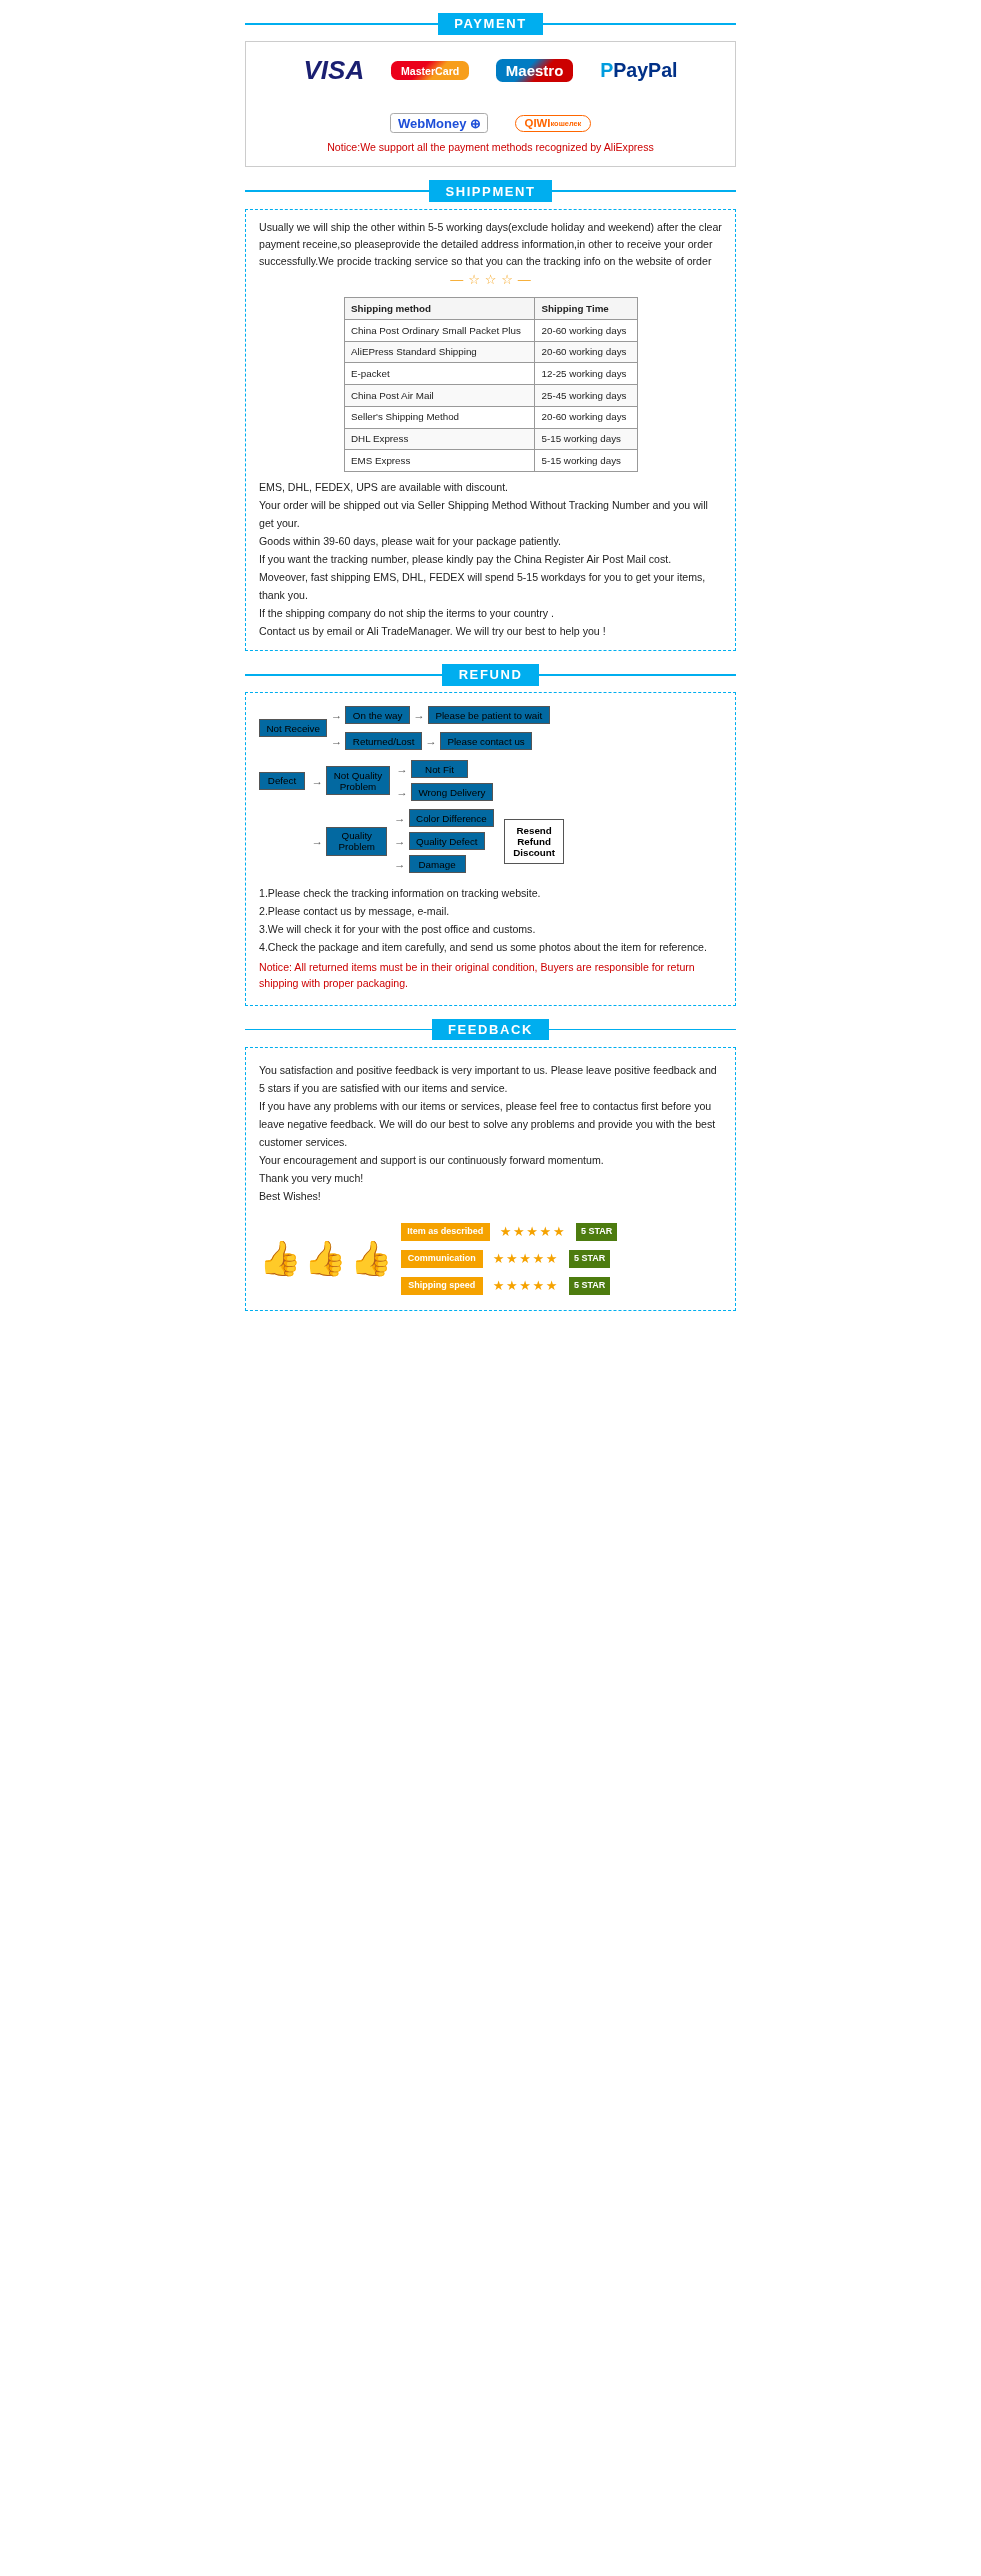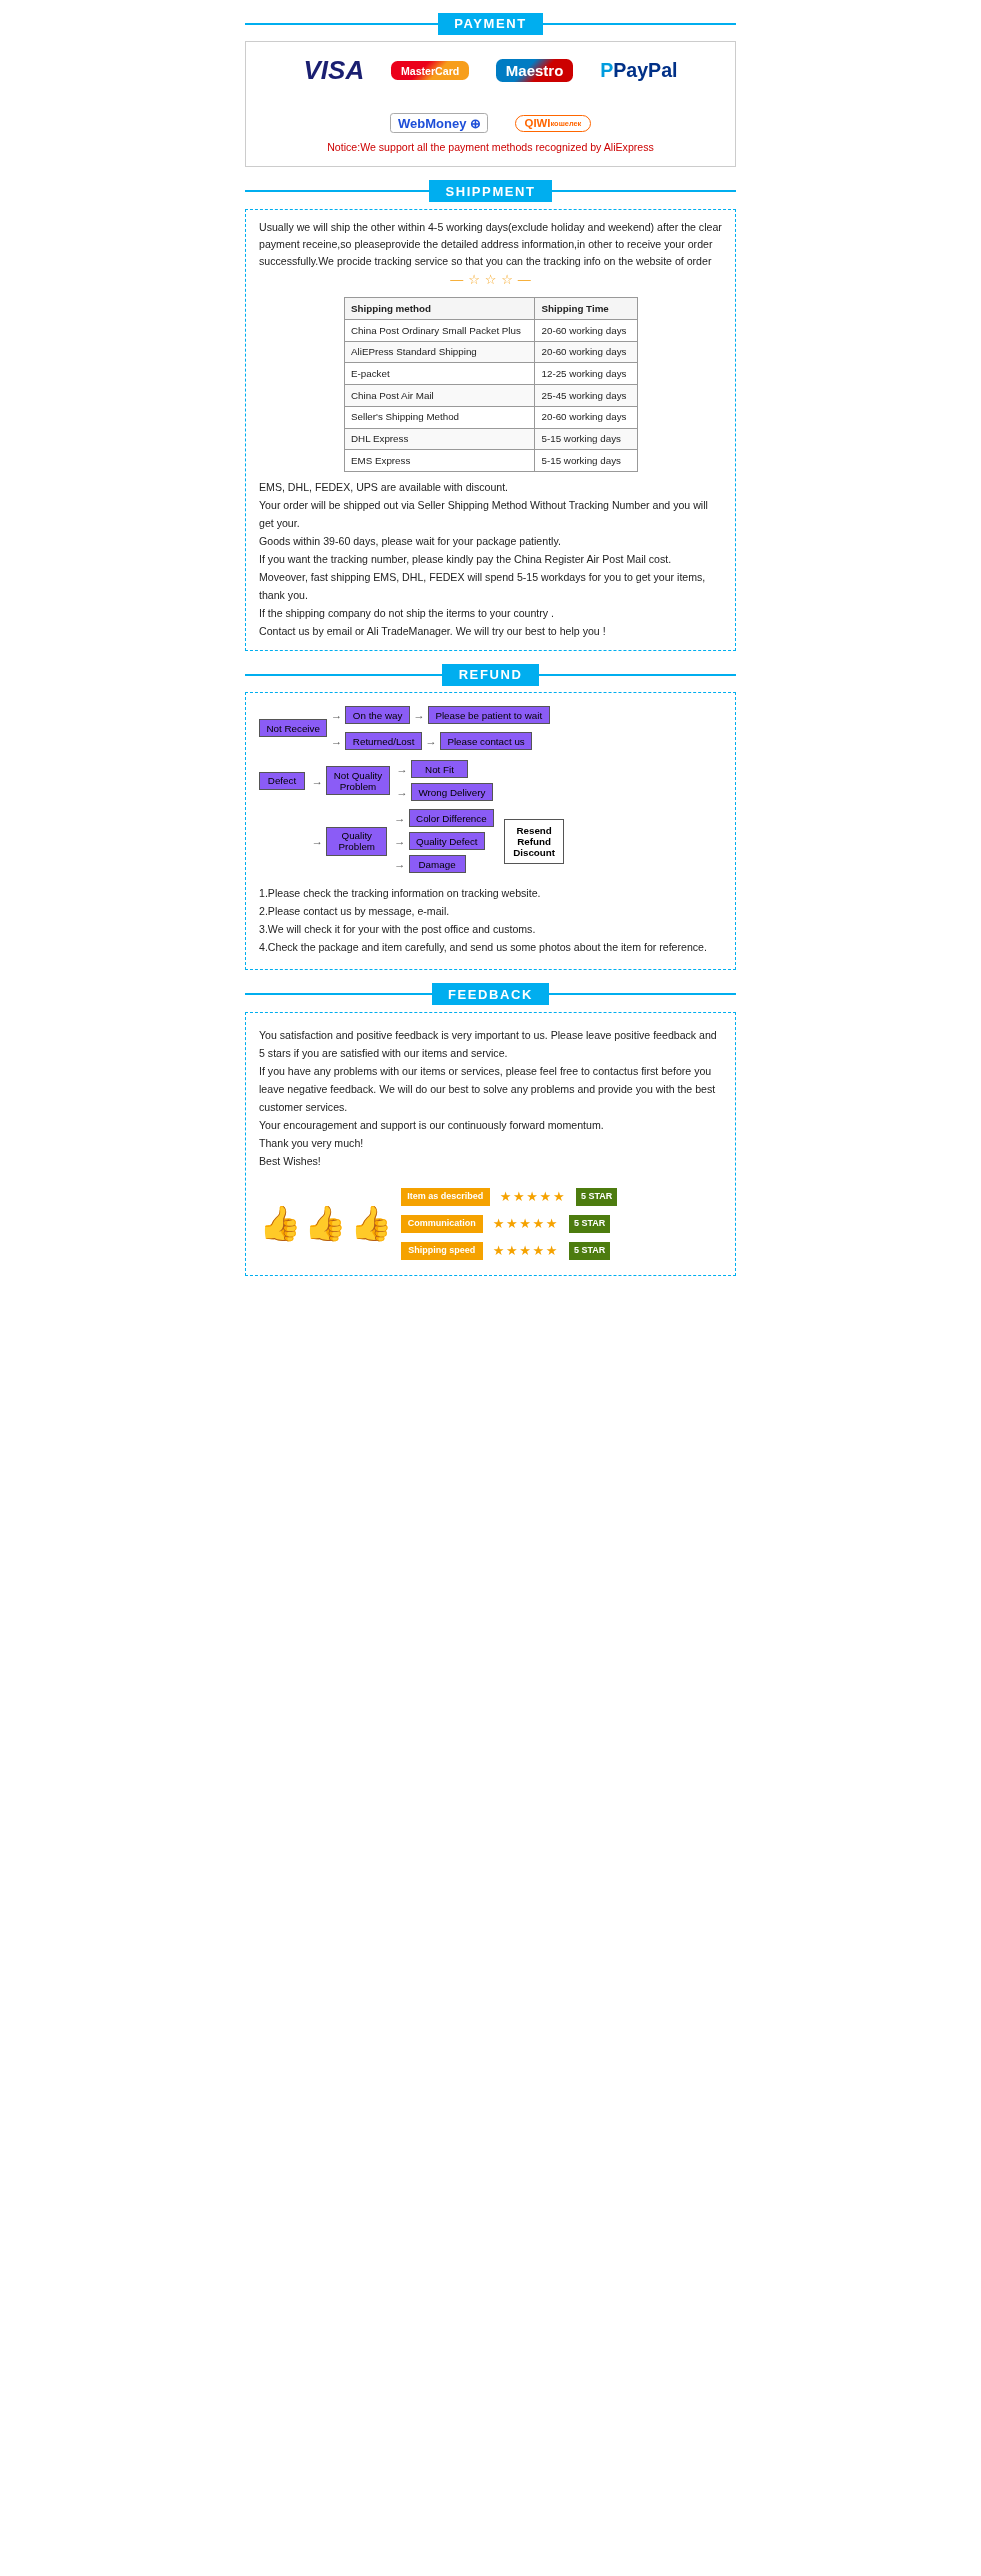--- a/index.html
+++ b/index.html
@@ -133,21 +133,21 @@
 
     
     .refund-box {
       border: 0.8px dashed #00aeef;
       padding: 13px;
       margin-bottom: 6.5px;
     }
     .d-box {
       border: 0.8px solid #555;
       padding: 2.5px 6.5px;
-      background: #8b5cf6;
+      background: #0369a1;
       white-space: nowrap;
       font-size: 9.8px;
       min-width: 57px;
       text-align: center;
     }
     .arrow {
       color: #555;
       font-size: 11.4px;
     }
     .refund-list {
@@ -244,21 +244,21 @@
 </div>
 
 <div>
   <div class="section-header">
     <div class="line"></div>
     <div class="title">SHIPPMENT</div>
     <div class="line"></div>
   </div>
 
   <div class="shipment-box">
-    <p>Usually we will ship the other within 4-5 working days(exclude holiday and weekend) after the clear payment receine,so pleaseprovide the detailed address information,in other to receive your order successfully.We procide tracking service so that you can the tracking info on the website of order</p>
+    <p>Usually we will ship the other within 5-5 working days(exclude holiday and weekend) after the clear payment receine,so pleaseprovide the detailed address information,in other to receive your order successfully.We procide tracking service so that you can the tracking info on the website of order</p>
 
     <div class="star-row">
       <span>—</span>
       <span>☆</span>
       <span>☆</span>
       <span>☆</span>
       <span>—</span>
     </div>
 
     <div class="ship-table-wrap">
@@ -394,20 +394,21 @@
         </div>
       </div>
     </div>
 
     <div id="refund-instructions" class="refund-list">
         <p>1.Please check the tracking information on tracking website.</p>
         <p>2.Please contact us by message, e-mail.</p>
         <p>3.We will check it for your with the post office and customs.</p>
         <p>4.Check the package and item carefully, and send us some photos about the item for reference.</p>
       </div>
+    <div id="refund-notice" class="refund-notice">Notice: All returned items must be in their original condition, Buyers are responsible for return shipping with proper packaging.</div>
   </div>
 </div>
 
 <div>
   <div class="section-header">
     <div class="line"></div>
     <div class="title">FEEDBACK</div>
     <div class="line"></div>
   </div>
 

